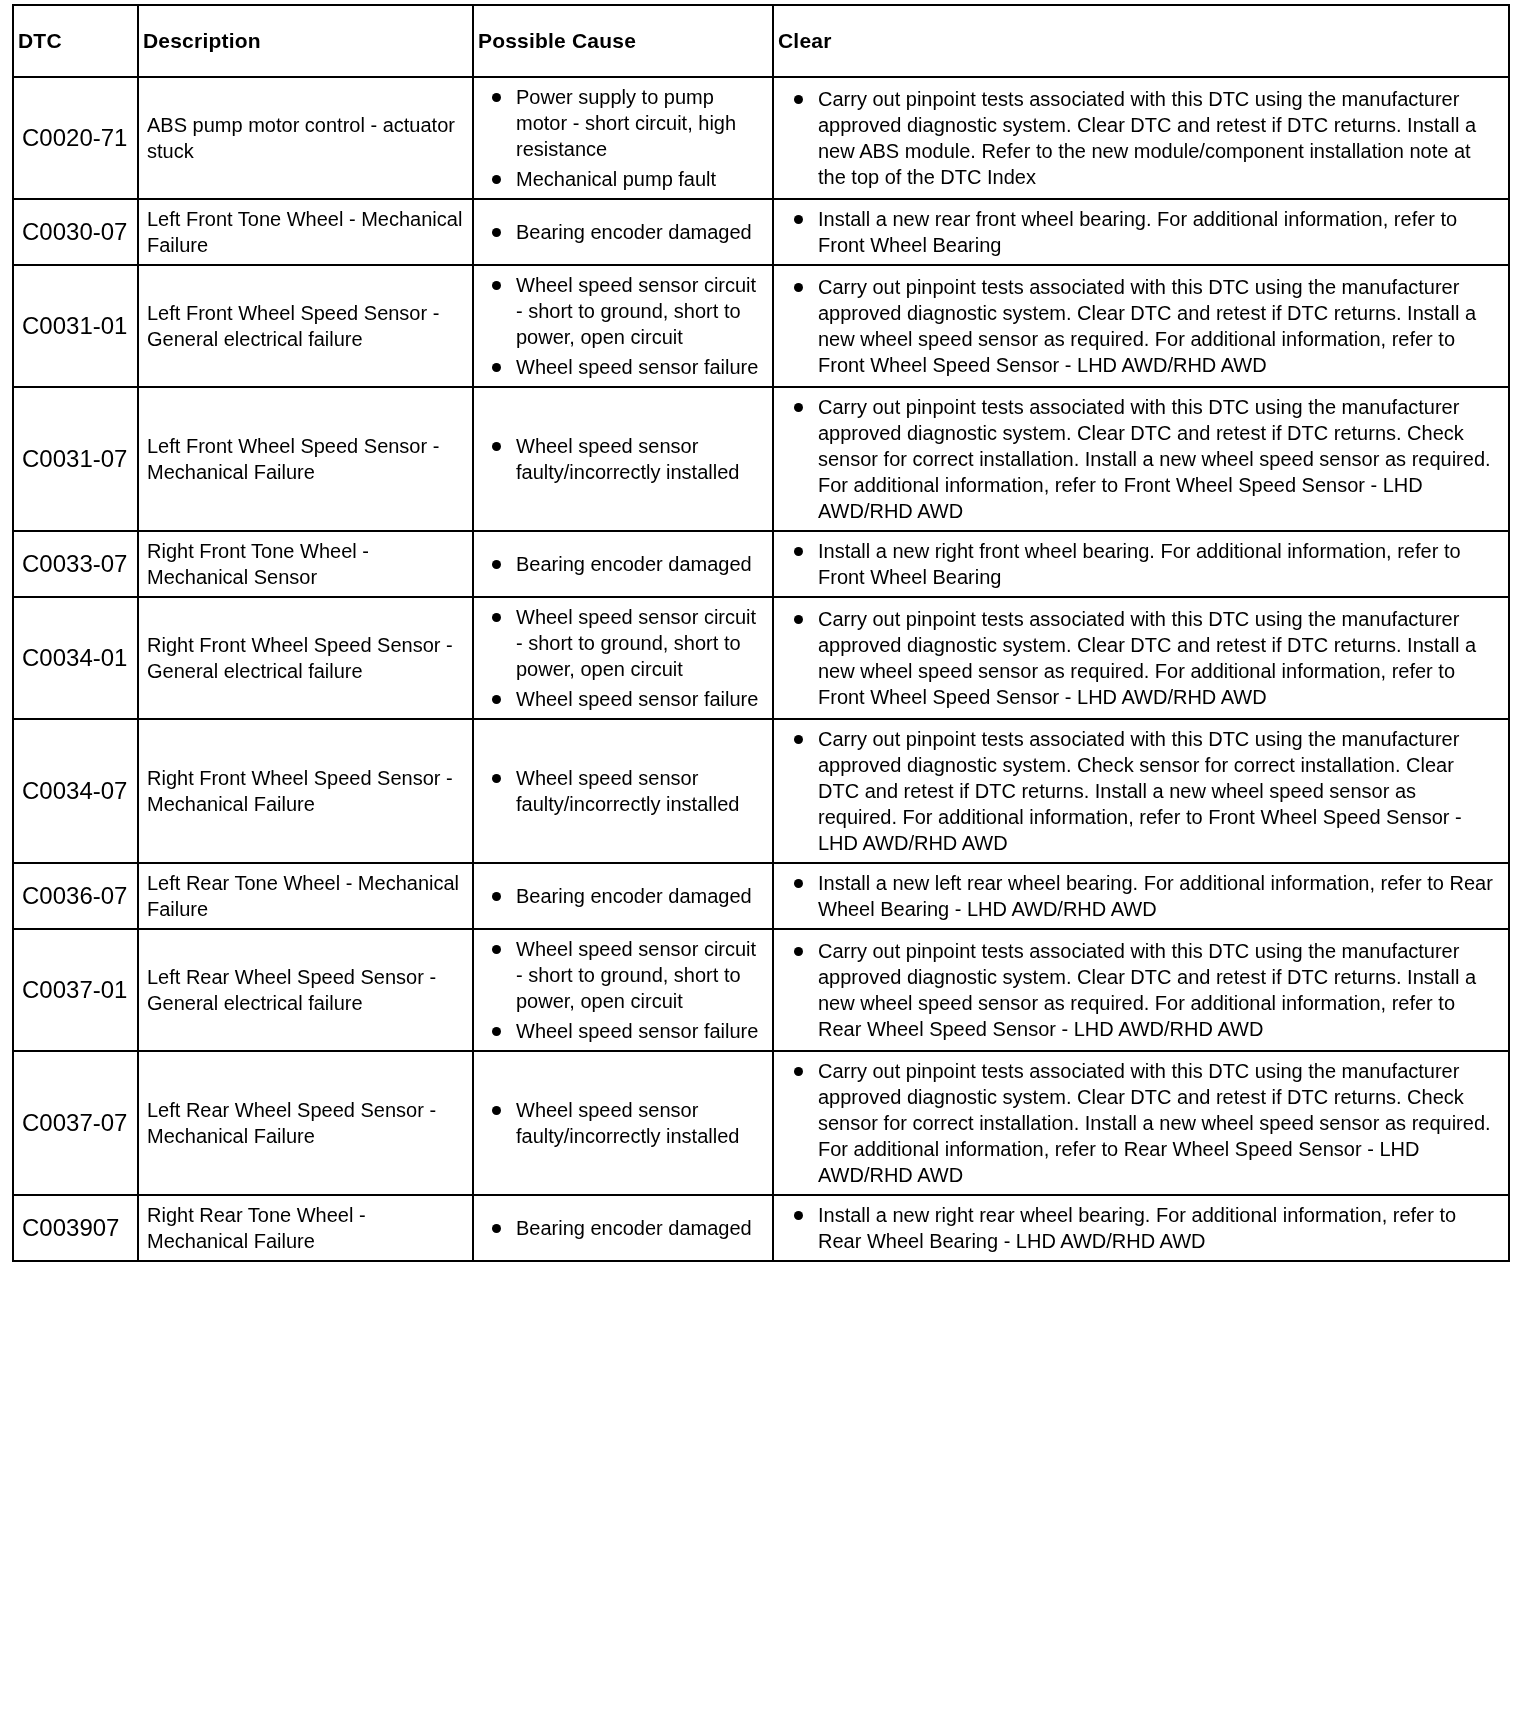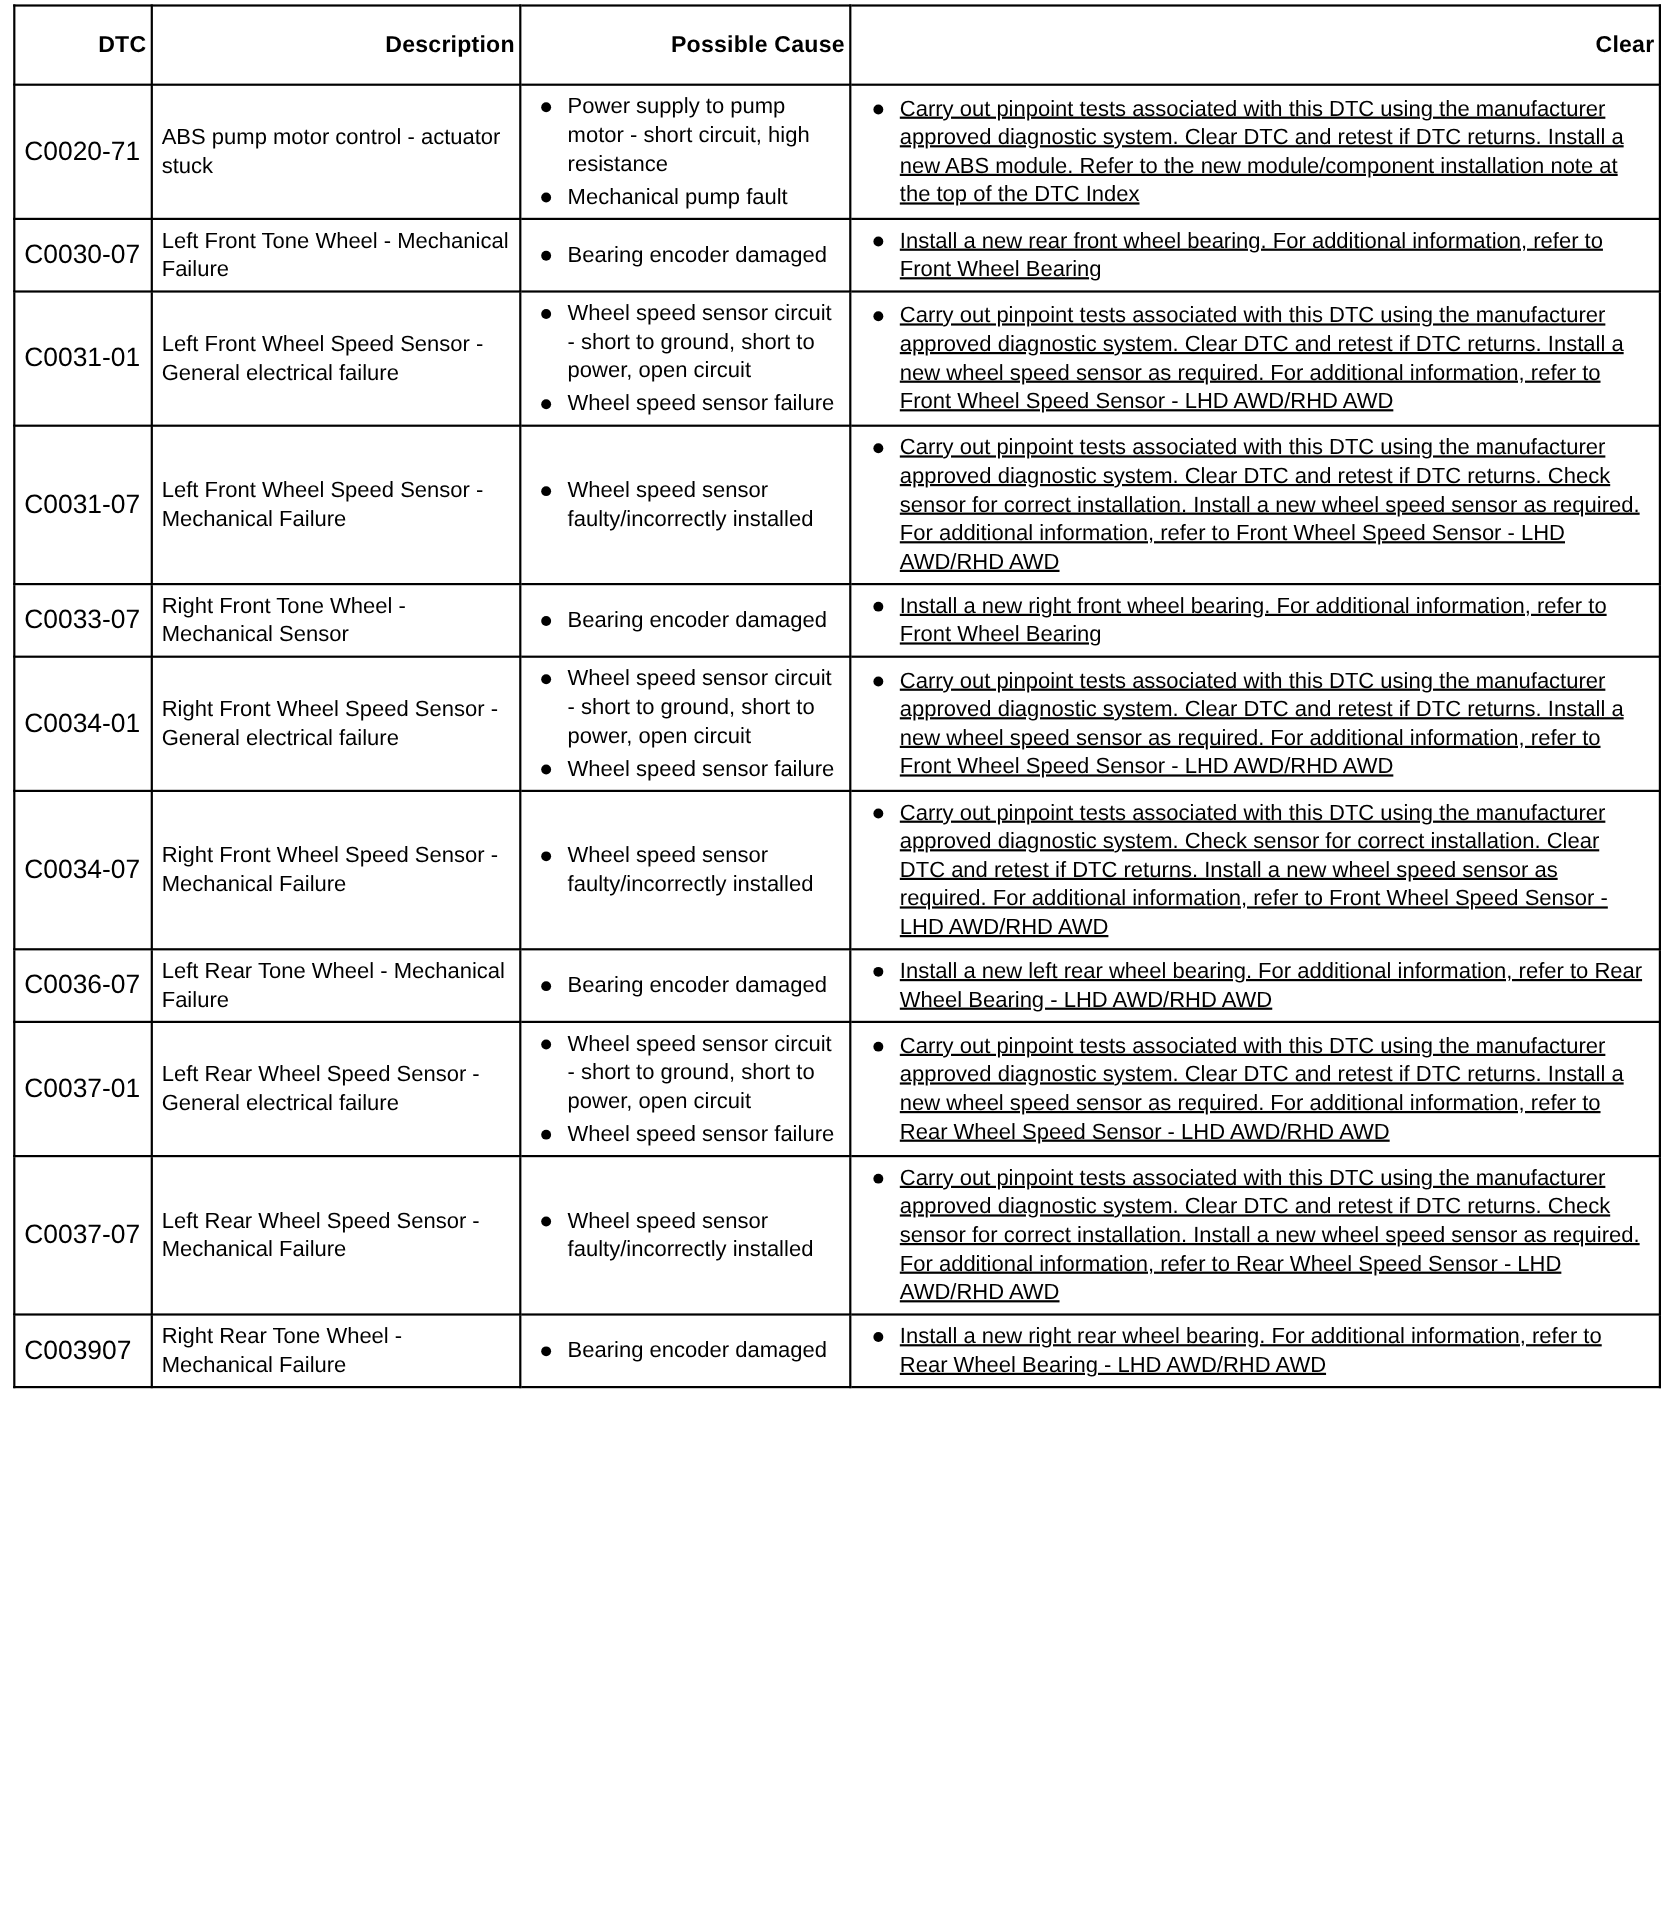--- a/index.html
+++ b/index.html
@@ -21,21 +21,21 @@
     border-collapse: collapse;
     width: 1496px;
     table-layout: fixed;
   }
   table.dtc th, table.dtc td {
     border: 2px solid #000000;
     vertical-align: middle;
     padding: 6px 8px;
   }
   table.dtc thead th {
-    text-align: right;
+    text-align: left;
     font-size: 21px;
     font-weight: bold;
     padding: 23px 4px;
     letter-spacing: 0.2px;
   }
   col.c-dtc   { width: 125px; }
   col.c-desc  { width: 335px; }
   col.c-cause { width: 300px; }
   col.c-act   { width: 736px; }
 
@@ -73,21 +73,20 @@
     position: absolute;
     left: 10px;
     top: 9px;
     width: 9px;
     height: 9px;
     background: #000000;
     border-radius: 50%;
   }
   td.action-cell ul.bullets > li {
     padding-left: 36px;
-    text-decoration: underline;
   }
   td.action-cell ul.bullets > li::before {
     left: 12px;
   }
 </style>
 </head>
 <body>
 
 <div class="page">
   <table class="dtc">

